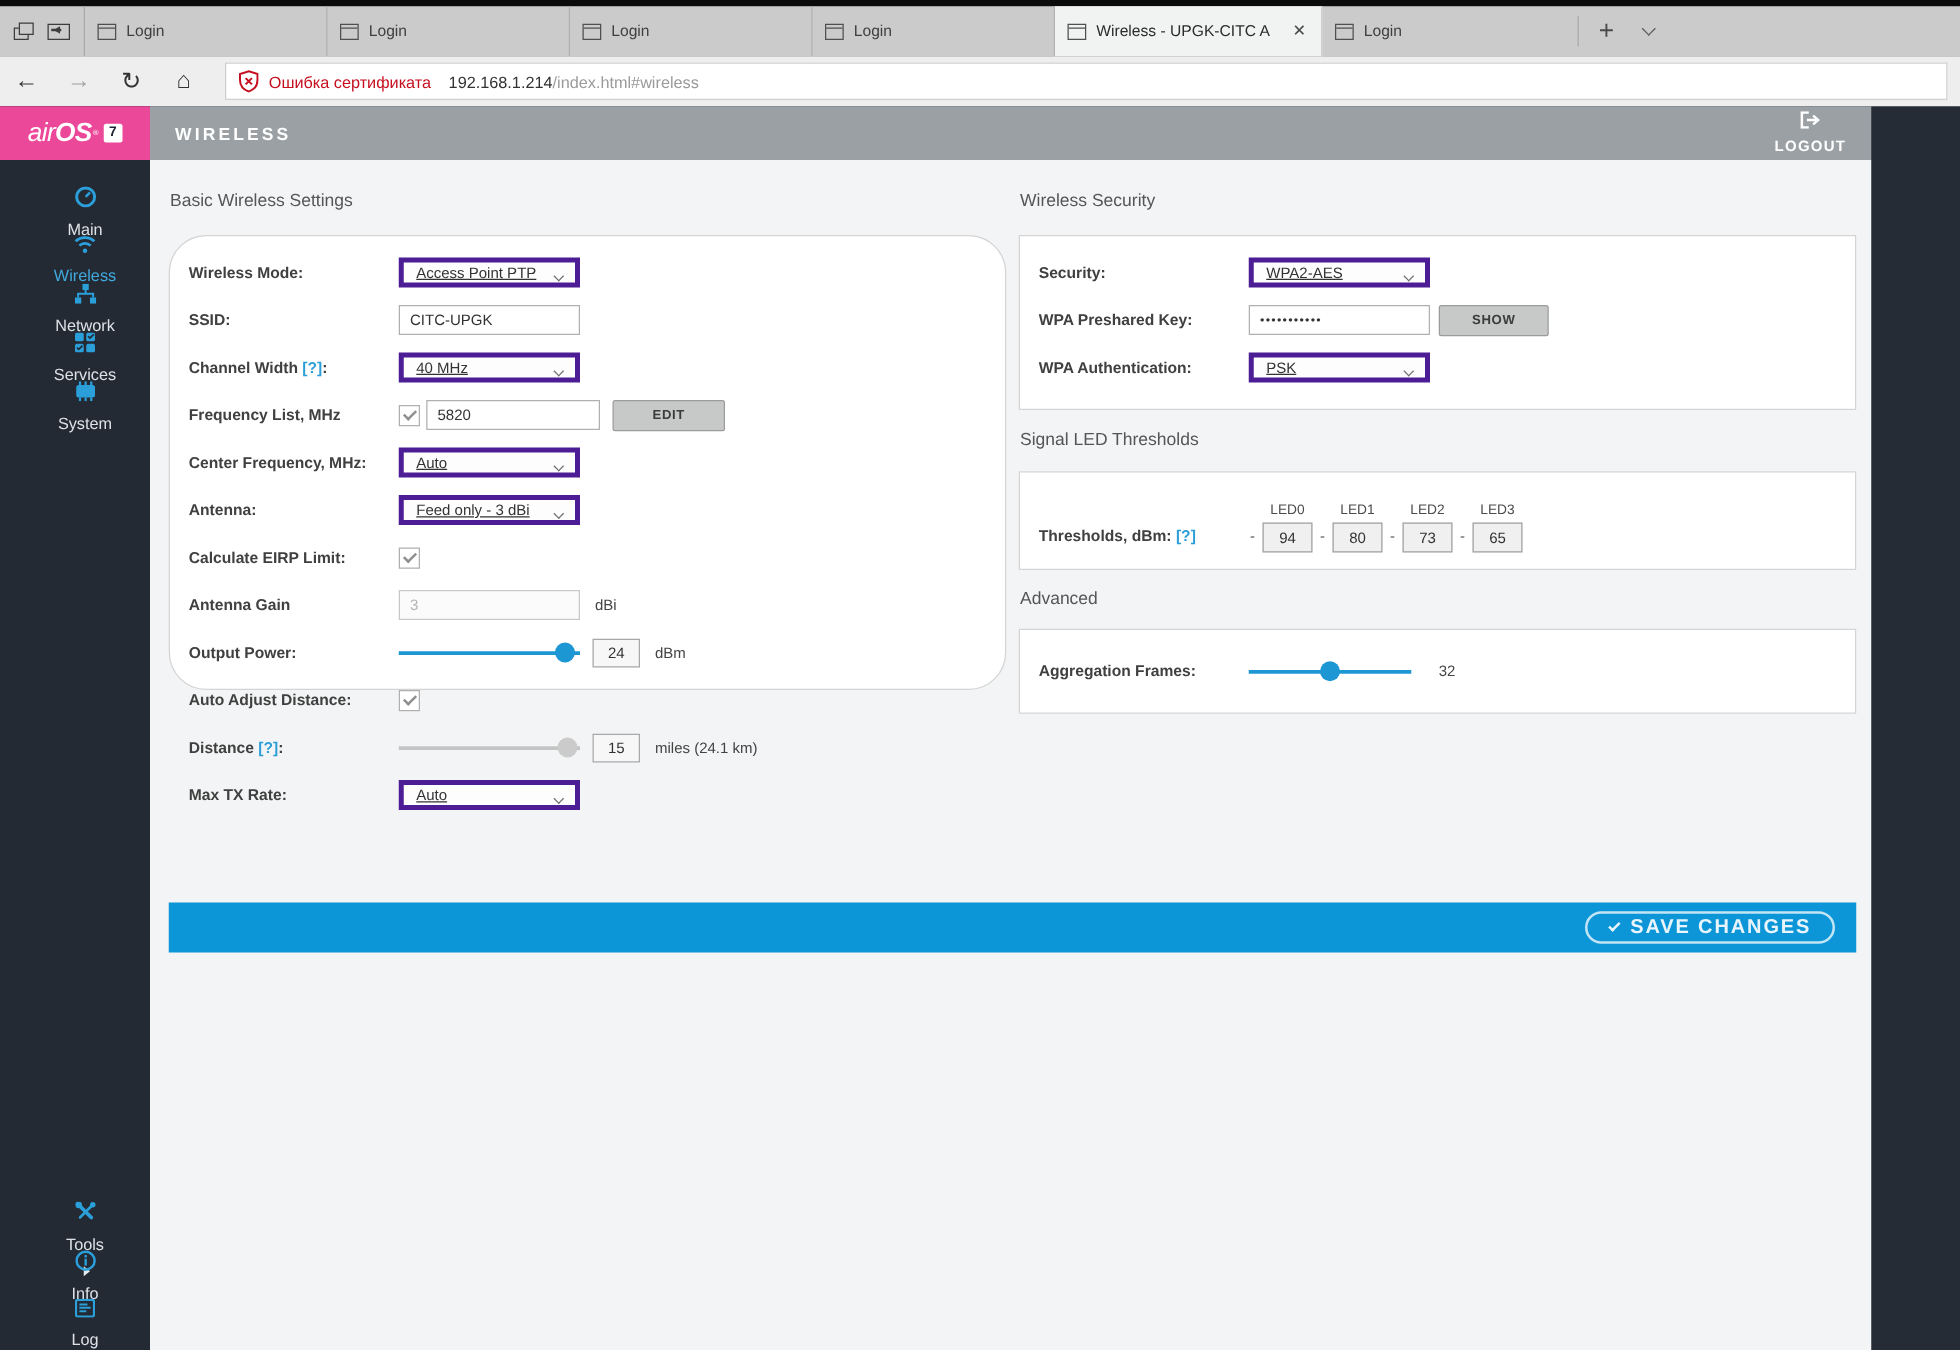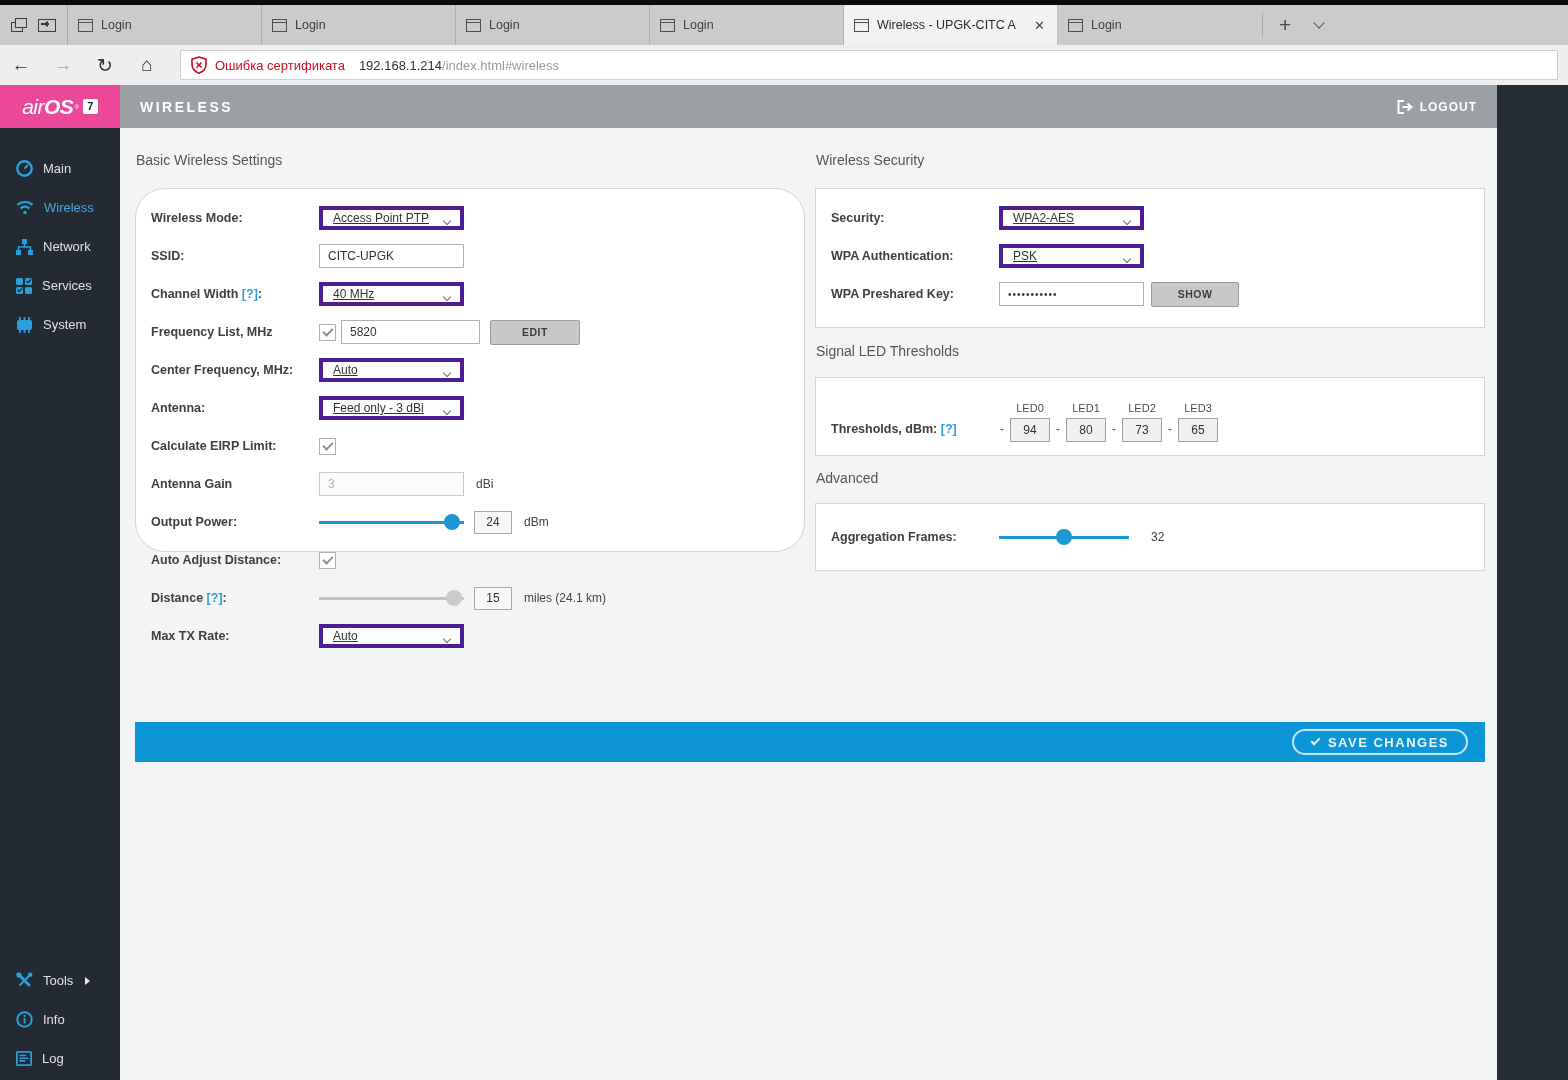--- a/index.html
+++ b/index.html
@@ -40,28 +40,28 @@
 
   
   .sidebar { position:absolute; left:0; top:85px; width:120px; height:995px; background:#232a34; }
   .logo { position:absolute; left:0; top:0; width:120px; height:43px; background:#ec4899; display:flex; align-items:center; justify-content:center; color:#fff; }
   .logo .air { font-style:italic; font-size:21px; font-weight:400; letter-spacing:-0.5px; }
   .logo .os { font-style:italic; font-size:21px; font-weight:700; letter-spacing:-0.5px; }
   .logo .reg { font-size:6px; vertical-align:top; margin-left:1px; }
   .logo .seven { display:inline-block; margin-left:4px; width:15px; height:15px; background:#fff; color:#1a2430; font-size:11px; font-weight:700; text-align:center; line-height:15px; border-radius:2px; font-style:normal; }
   .side-nav { position:absolute; left:0; top:64px; width:120px; }
   .side-bottom { position:absolute; left:0; bottom:2px; width:120px; }
-  .side-item { height:39px; display:flex; align-items:center; padding-left:16px; gap:10px; color:#dde2e6; font-size:13px; cursor:pointer; }
+  .side-item { height:39px; display:flex; align-items:center; padding-left:16px; gap:10px; color:#dde2e6; font-size:13px; cursor:pointer;flex-direction:column; }
   .side-item.active { color:#41a9de; }
   .side-item svg { flex:0 0 auto; }
   .tools-arrow { width:0; height:0; border-top:4px solid transparent; border-bottom:4px solid transparent; border-left:5px solid #e6e9ec; margin-left:2px; }
 
   .app-header { position:absolute; left:120px; top:85px; width:1377px; height:43px; background:#9aa0a4; display:flex; align-items:center; }
   .app-title { color:#fff; font-size:14px; font-weight:700; letter-spacing:2.5px; margin-left:20px; }
-  .logout { margin-left:auto; margin-right:20px; display:flex; align-items:center; gap:7px; color:#fff; font-size:12px; font-weight:700; letter-spacing:1px; cursor:pointer; }
+  .logout { margin-left:auto; margin-right:20px; display:flex; align-items:center; gap:7px; color:#fff; font-size:12px; font-weight:700; letter-spacing:1px; cursor:pointer;flex-direction:column; }
 
   .content { position:absolute; left:120px; top:128px; width:1377px; height:952px; background:#f3f4f5; }
   .section-heading { position:absolute; font-size:14px; color:#555; font-weight:400; }
   .panel { position:absolute; background:#fff; border:1px solid #d4d4d4; }
 
   .row { display:flex; align-items:center; height:38px; padding-left:15px; }
   .lbl { width:168px; font-size:12.5px; color:#404040; font-weight:bold; flex:0 0 auto; }
   .lbl .help { color:#2d9fd8; font-weight:bold; }
   .sel { width:145px; height:24px; background:#fdfdfd; border:4px solid #4c1d95; display:flex; align-items:center; padding-left:10px; font-size:12px; color:#333; position:relative;text-decoration:underline; }
   .sel .chev { position:absolute; right:10px; top:8px; width:6px; height:6px; border-right:1.5px solid #6f6f6f; border-bottom:1.5px solid #6f6f6f; transform:rotate(45deg); }
@@ -83,21 +83,21 @@
 
   .led-row { display:flex; align-items:flex-end; padding:24px 0 0 15px; }
   .led-label { width:163px; font-size:12.5px; color:#404040; font-weight:bold; margin-bottom:6px; }
   .led-label .help { color:#2d9fd8; }
   .led-minus { font-size:12px; color:#555; margin:0 6px 6px 6px; }
   .led-group { display:flex; flex-direction:column; align-items:center; }
   .led-name { font-size:11px; color:#4c4c4c; margin-bottom:4px; }
   .led-input { width:40px; height:24px; border:1px solid #a0a0a0; background:#f0f0f0; text-align:center; font-size:12px; color:#333; font-family:inherit; }
 
   .save-bar { position:absolute; left:15px; top:594px; width:1350px; height:40px; background:#0c96d8; }
-  .save-btn { position:absolute; right:17px; top:7px; height:26px; padding:0 17px; border:2px solid rgba(255,255,255,0.75); border-radius:14px; background:transparent; color:#e9f5fc; font-size:13px; font-weight:bold; letter-spacing:1.5px; display:flex; align-items:center; gap:8px; font-family:inherit; }
+  .save-btn { position:absolute; right:17px; top:7px; height:26px; padding:0 17px; border:2px solid rgba(255,255,255,0.75); border-radius:14px; background:transparent; color:#e9f5fc; font-size:16px; font-weight:bold; letter-spacing:1.5px; display:flex; align-items:center; gap:8px; font-family:inherit; }
   .save-check { width:9px; height:5px; border-left:2px solid #e9f5fc; border-bottom:2px solid #e9f5fc; transform:rotate(-45deg); margin-top:-3px; }
 </style>
 </head>
 <body>
 
 <div class="black-strip"></div>
 
 <div class="tab-bar">
   <div class="tab-actions">
     <span class="ta-icon">
@@ -347,30 +347,30 @@
 
   <div class="panel" style="left:695px; top:60px; width:670px; height:140px; padding-top:10px;">
     <div class="row">
       <span class="lbl">Security:</span>
       <div class="sel">
           <span>WPA2-AES</span>
           <span class="chev"></span>
         </div>
     </div>
     <div class="row">
-      <span class="lbl">WPA Authentication:</span>
-      <div class="sel">
-          <span>PSK</span>
-          <span class="chev"></span>
-        </div>
-    </div>
-    <div class="row">
       <span class="lbl">WPA Preshared Key:</span>
       <input class="txt" style="font-size: 10px; letter-spacing: 1px;" value="•••••••••••">
       <button class="btn-gray" style="width:88px; margin-left:7px;">SHOW</button>
+    </div>
+    <div class="row">
+      <span class="lbl">WPA Authentication:</span>
+      <div class="sel">
+          <span>PSK</span>
+          <span class="chev"></span>
+        </div>
     </div>
   </div>
 
   <div class="section-heading" style="left:696px; top:215px;">Signal LED Thresholds</div>
 
   <div class="panel" style="left:695px; top:249px; width:670px; height:79px;">
     <div class="led-row">
       <span class="led-label"><span>Thresholds, dBm: </span><span class="help">[?]</span></span>
       <span class="led-minus">-</span>
       <div class="led-group">

